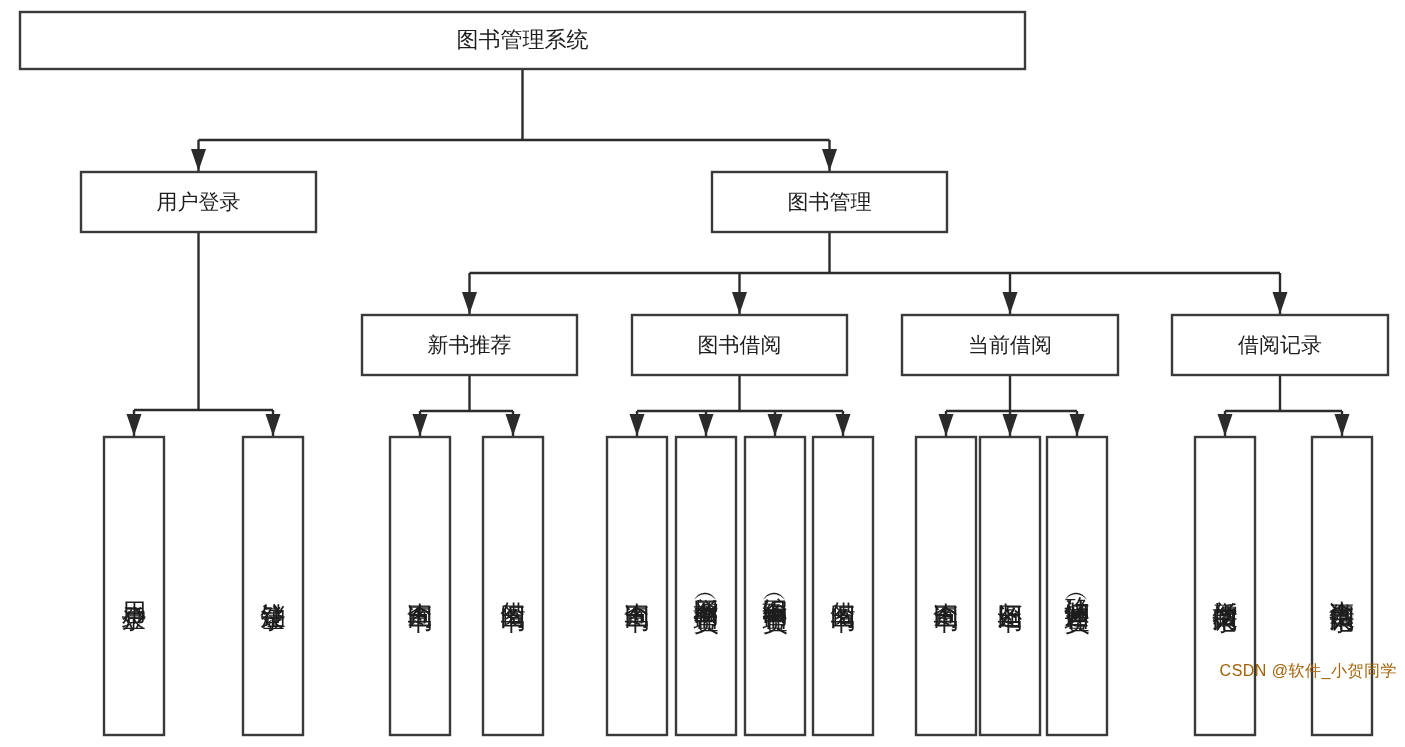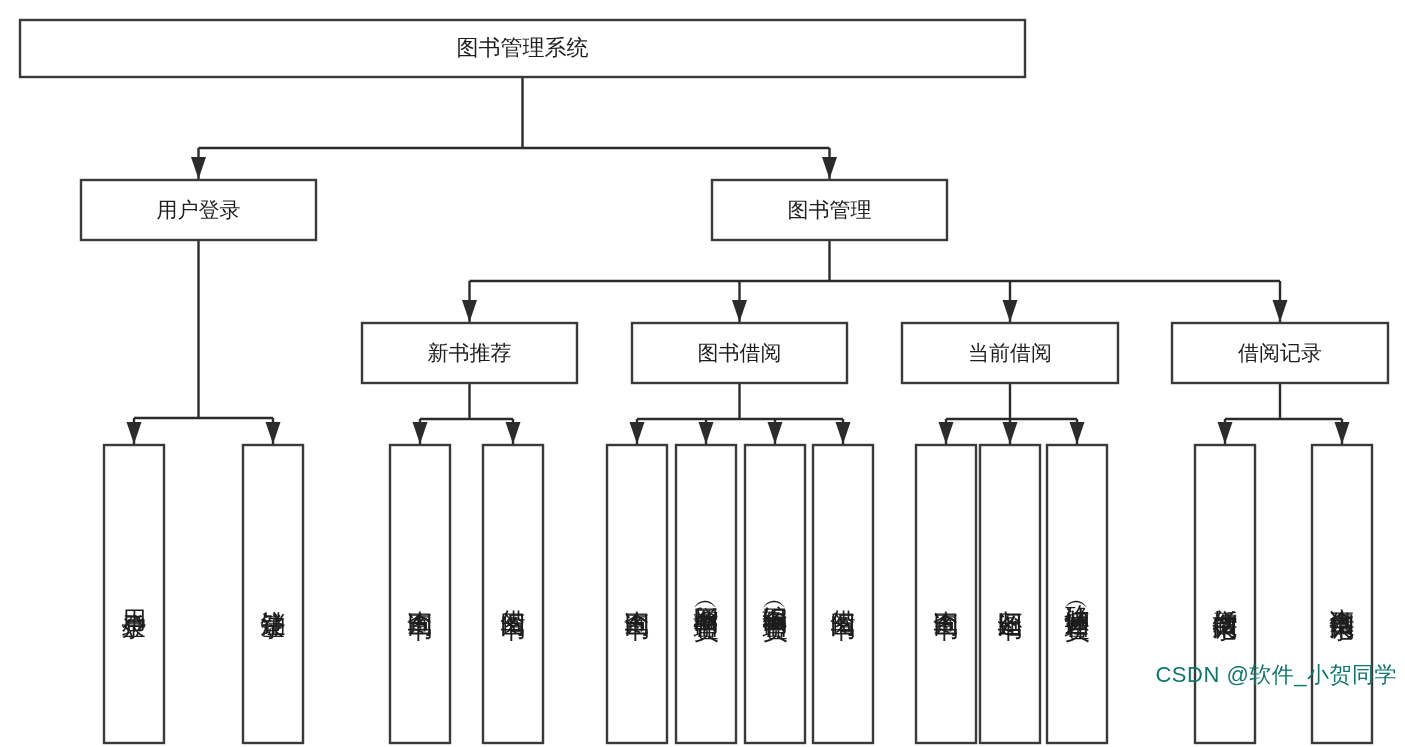--- a/index.html
+++ b/index.html
@@ -12,21 +12,20 @@
     width: 1405px;
     height: 747px;
     font-family: "Liberation Sans", "DejaVu Sans", sans-serif;
     overflow: hidden;
   }
   #diagram-root {
     position: relative;
     width: 1405px;
     height: 688px;
     background: #ffffff;
-    margin-top: 8px;
   }
   svg#flowchart {
     position: absolute;
     left: 0;
     top: 0;
     width: 1405px;
     height: 747px;
     display: block;
   }
   .node-box {
@@ -65,22 +64,22 @@
     color: #1d1d1d;
     white-space: nowrap;
     text-align: start;
     pointer-events: none;
   }
   .watermark {
     position: absolute;
     right: 8px;
     bottom: 6px;
     font-family: "Liberation Sans", "DejaVu Sans", sans-serif;
-    font-size: 22px;
-    color: #0f766e;
+    font-size: 16px;
+    color: #a16207;
     letter-spacing: 0.5px;
     white-space: nowrap;
     user-select: none;
   }
 </style>
 </head>
 <body>
 
 <div id="diagram-root">
 

